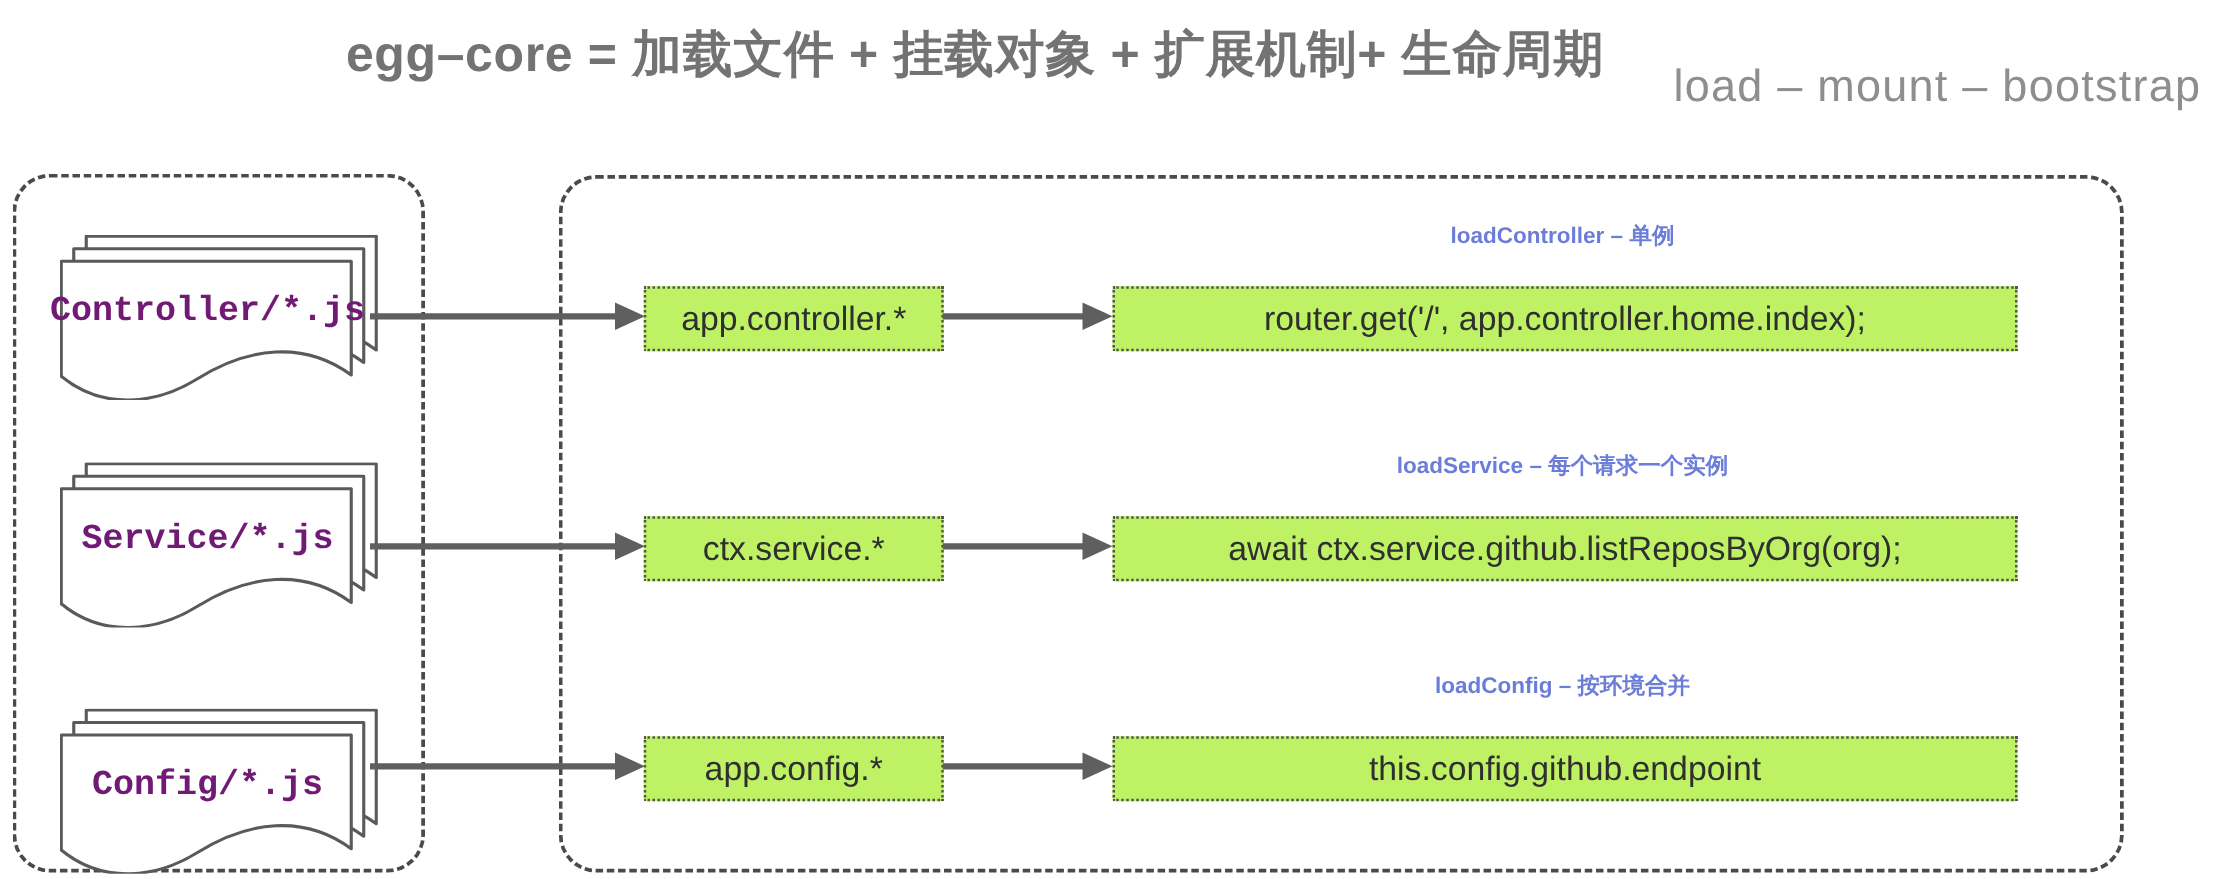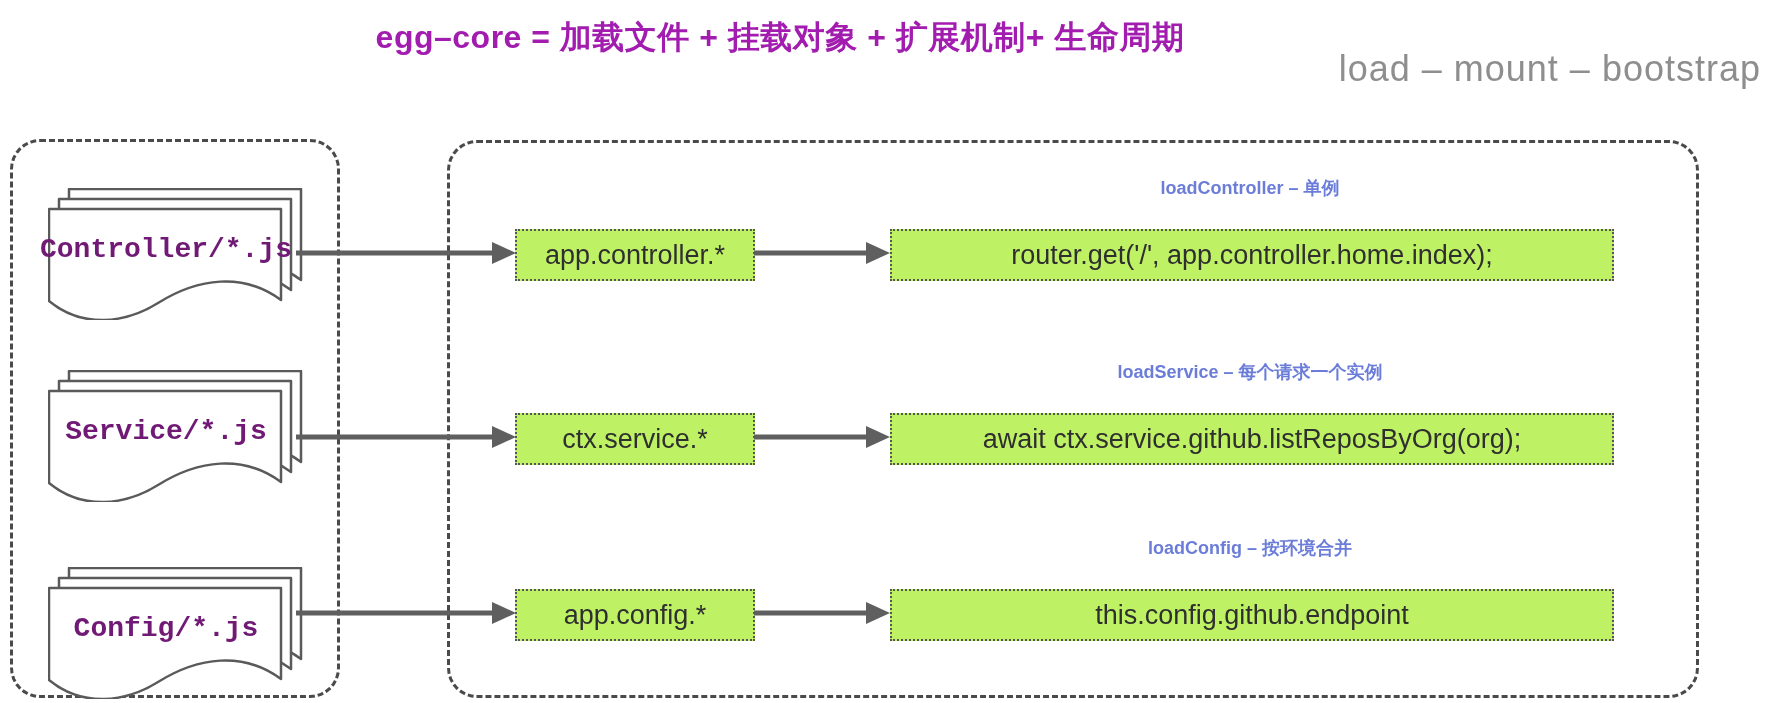--- a/index.html
+++ b/index.html
@@ -9,22 +9,22 @@
     background:#ffffff;
     font-family:"Liberation Sans","DejaVu Sans",sans-serif;
     overflow:hidden;
   }
   .abs{position:absolute;}
 
   
   .title{
     left:150px;top:16px;width:1260px;
     text-align:center;
-    font-size:32px;font-weight:700;
-    color:#a21caf;
+    font-size:40px;font-weight:700;
+    color:#737373;
     letter-spacing:0.5px;
     white-space:nowrap;
   }
   .subtitle{
     right:12px;top:48px;
     font-size:36px;font-weight:400;
     color:#8E8E8E;
     letter-spacing:1px;
     white-space:nowrap;
   }

